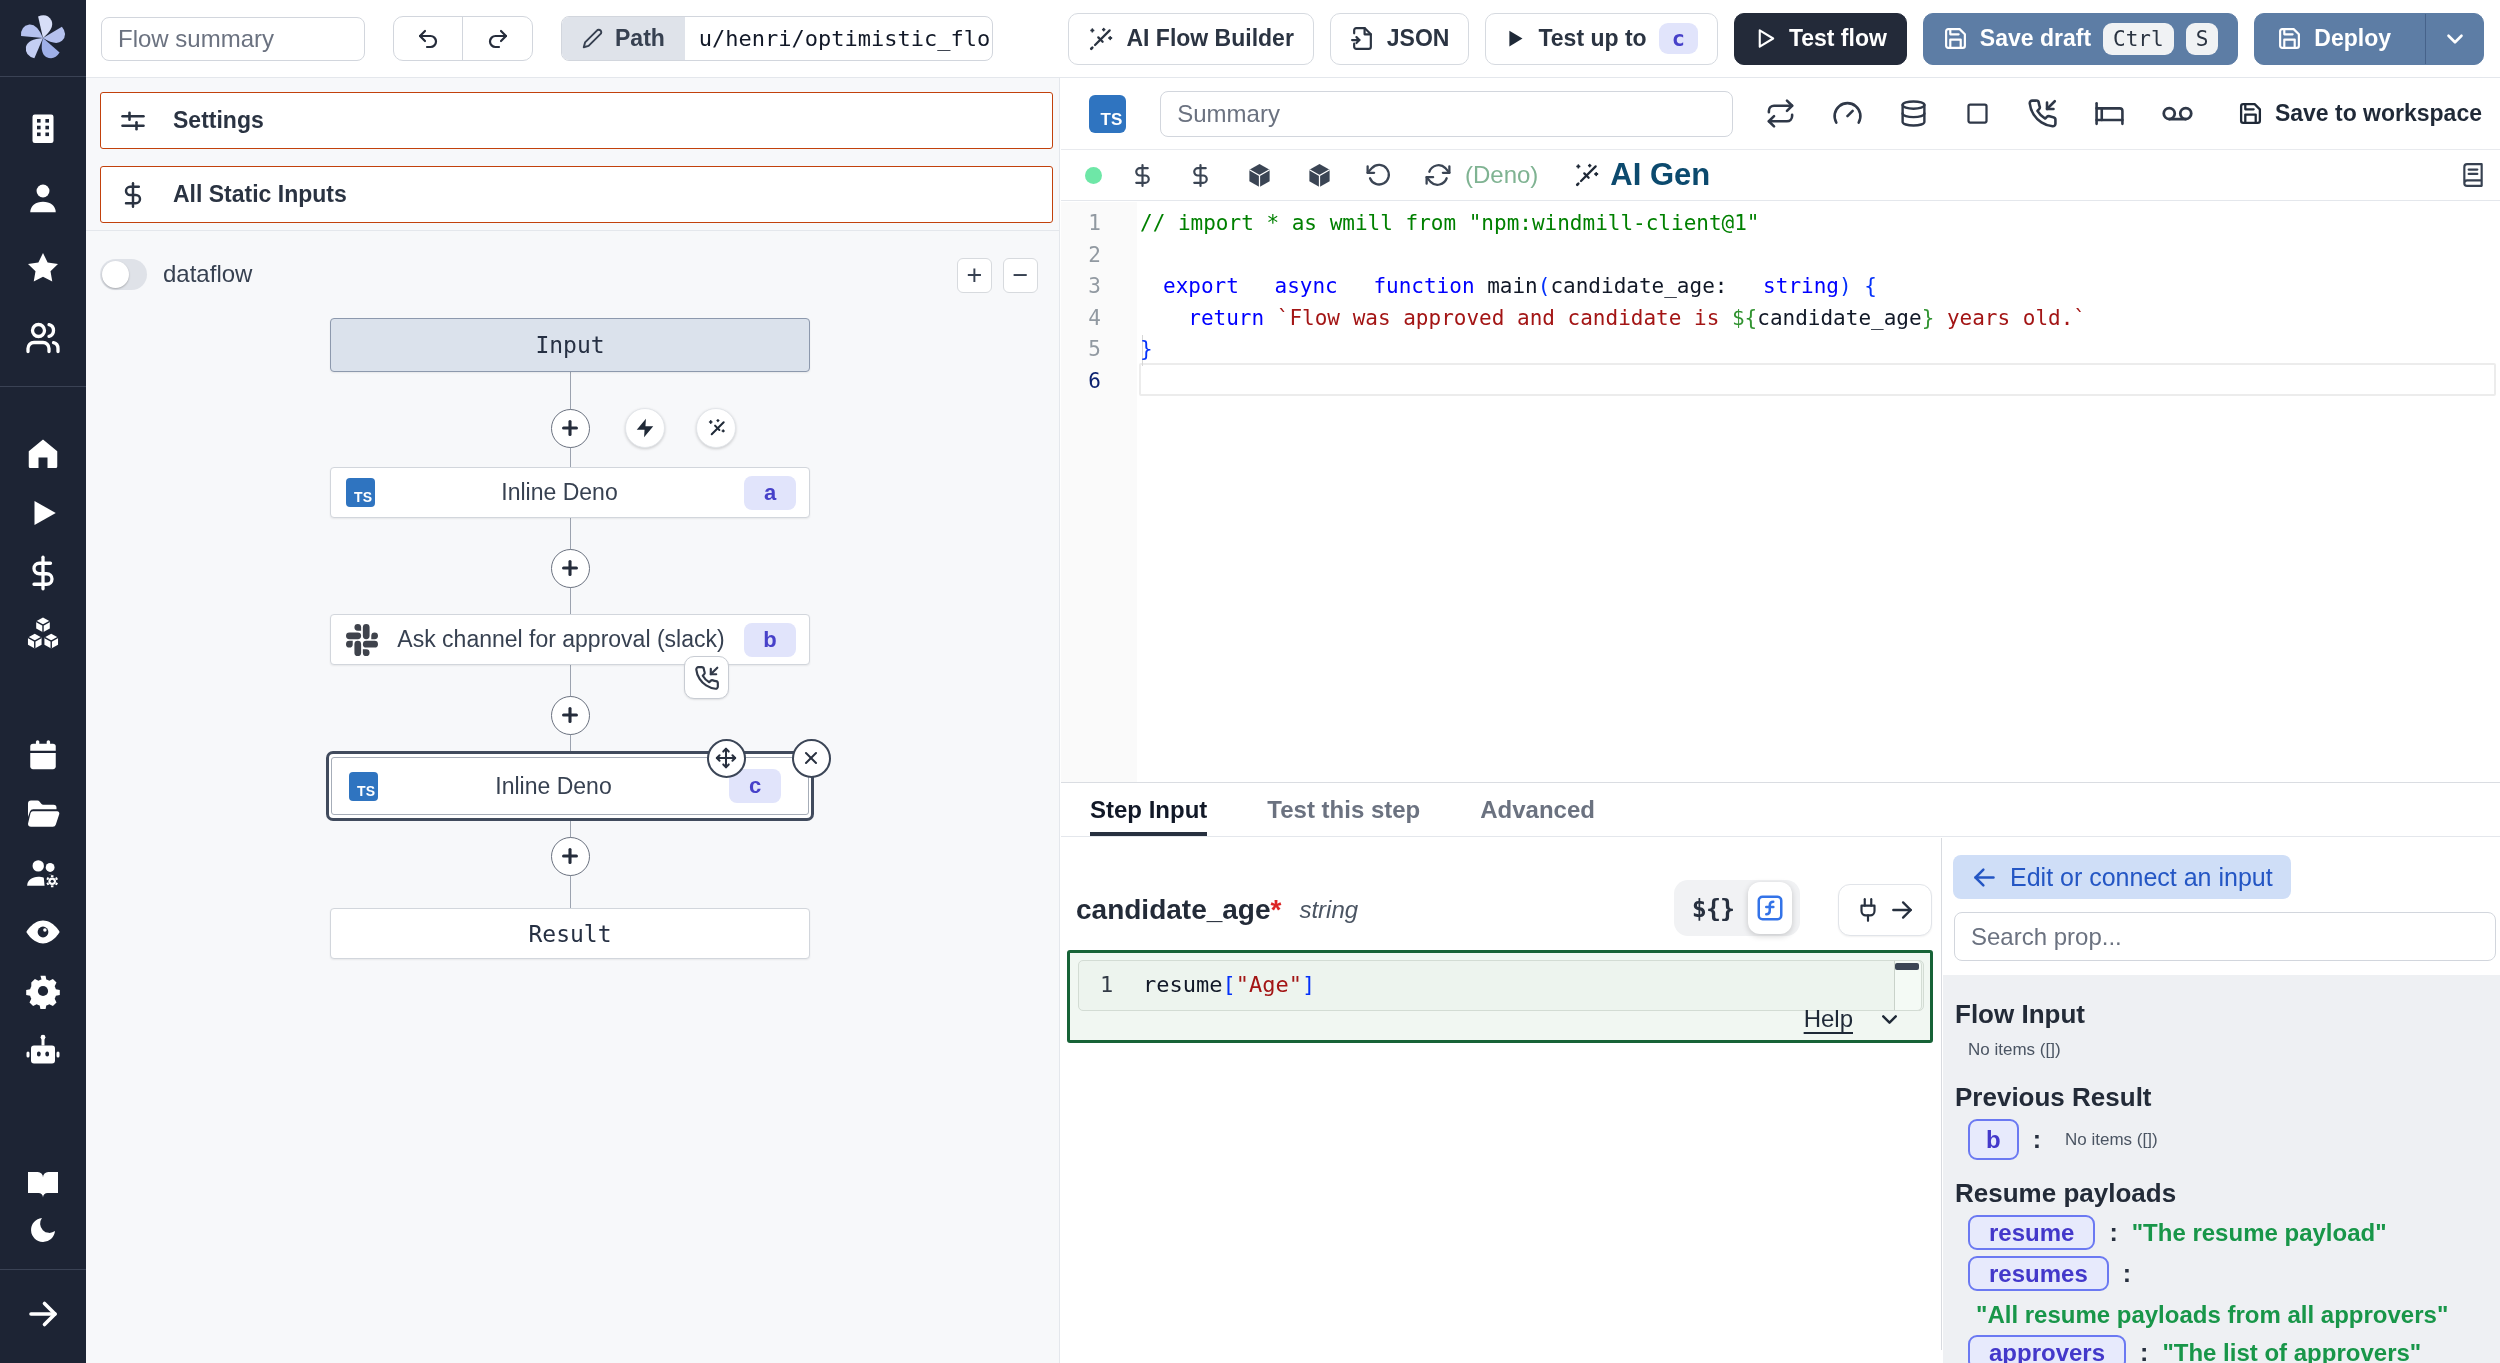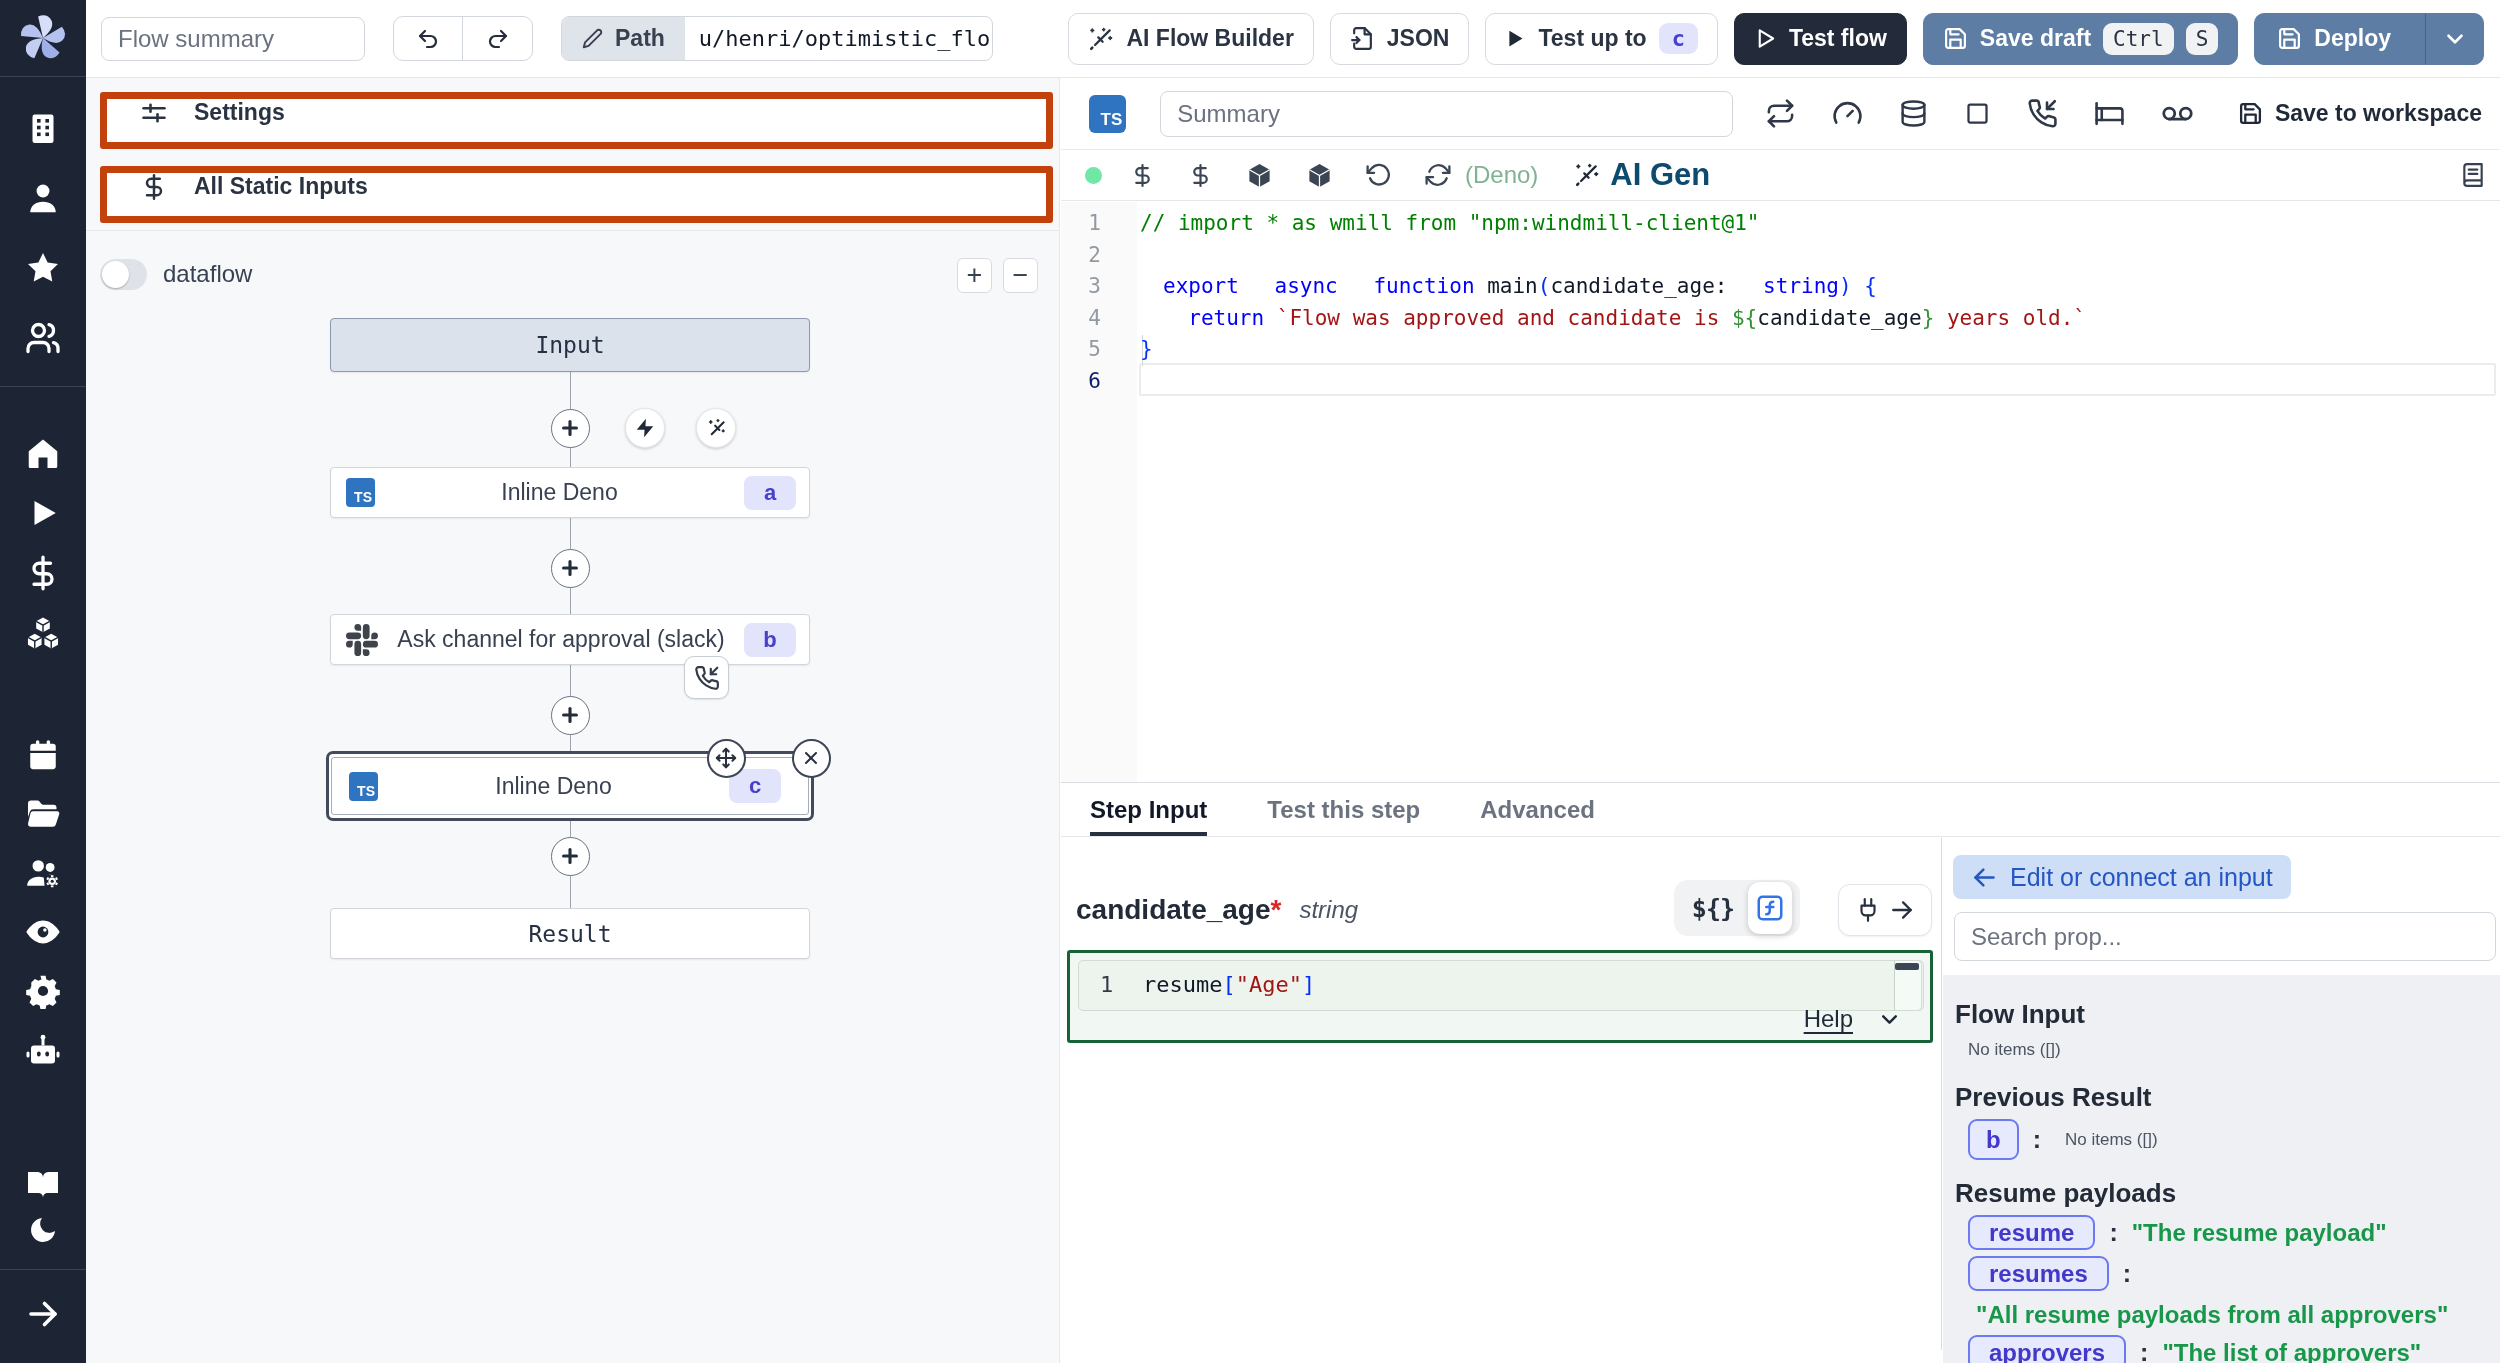--- a/index.html
+++ b/index.html
@@ -32,21 +32,21 @@
   .btn.dark  { background:#232a39; color:#ffffff; border:1px solid #232a39; }
   .btn.blue  { background:#5d7da5; color:#ffffff; border:1px solid #5d7da5; }
   .badge-c { background:#e1e4fb; color:#4741c9; font-weight:700; border-radius:9px; padding:3px 13px; font-size:22px; }
   .kbd { background:#f0f2f4; color:#2b3442; border-radius:9px; font-size:21px; padding:4px 10px; font-family:"DejaVu Sans Mono",monospace; font-weight:400; }
   #deploy-btn { padding:0; }
   #deploy-btn .dp-main { display:flex; align-items:center; gap:12px; padding:0 22px; height:100%; }
   #deploy-btn .dp-chev { border-left:1px solid #46628a; height:100%; display:flex; align-items:center; justify-content:center; width:58px; }
 
   
   #left-panel { position:absolute; left:86px; top:78px; width:974px; height:1285px; background:#f7f8fa; border-right:1px solid #e4e7ec; }
-  .lp-box { position:absolute; left:14px; width:953px; height:57px; background:#fff; border:7px solid #c2410c; border-radius:3px; display:flex; align-items:flex-start; gap:26px; padding:0 33px; font-size:23px; font-weight:700; color:#2a3342; }
+  .lp-box { position:absolute; left:14px; width:953px; height:57px; background:#fff; border:1px solid #c2410c; border-radius:3px; display:flex; align-items:center; gap:26px; padding:0 18px; font-size:23px; font-weight:700; color:#2a3342; }
   #lp-settings { top:14px; }
   #lp-inputs { top:88px; }
   #graph { position:absolute; left:0; top:152px; width:973px; height:1133px; border-top:1px solid #e4e7ec; overflow:hidden; }
   .toggle { border-radius:999px; background:#dfe2e8; position:absolute; }
   .toggle .knob { position:absolute; background:#fff; border-radius:999px; box-shadow:0 1px 2px rgba(0,0,0,.25); }
   #dataflow-toggle { left:14px; top:28px; width:47px; height:31px; }
   #dataflow-toggle .knob { left:2px; top:2px; width:27px; height:27px; }
   #dataflow-label { position:absolute; left:77px; top:29px; font-size:24px; color:#374151; }
   .zoom-btn { position:absolute; top:27px; width:35px; height:35px; background:#fff; border:1px solid #d7dade; border-radius:6px; display:flex; align-items:center; justify-content:center; font-size:27px; color:#374151; font-weight:400; line-height:1; }
   #zoom-in { left:871px; }

